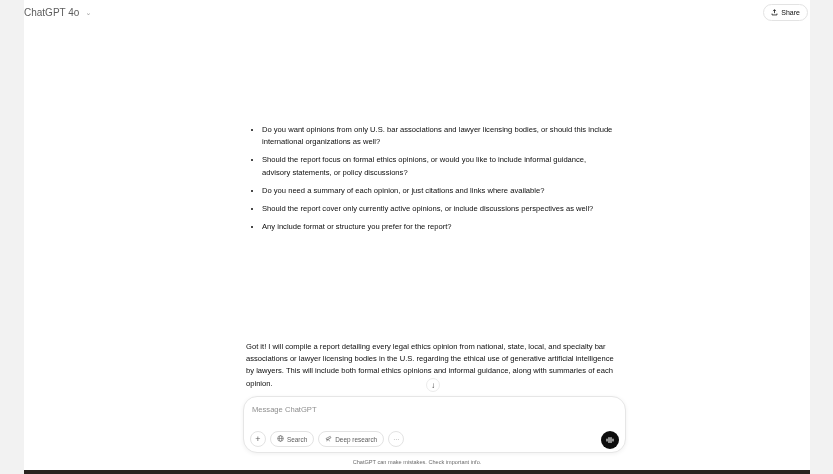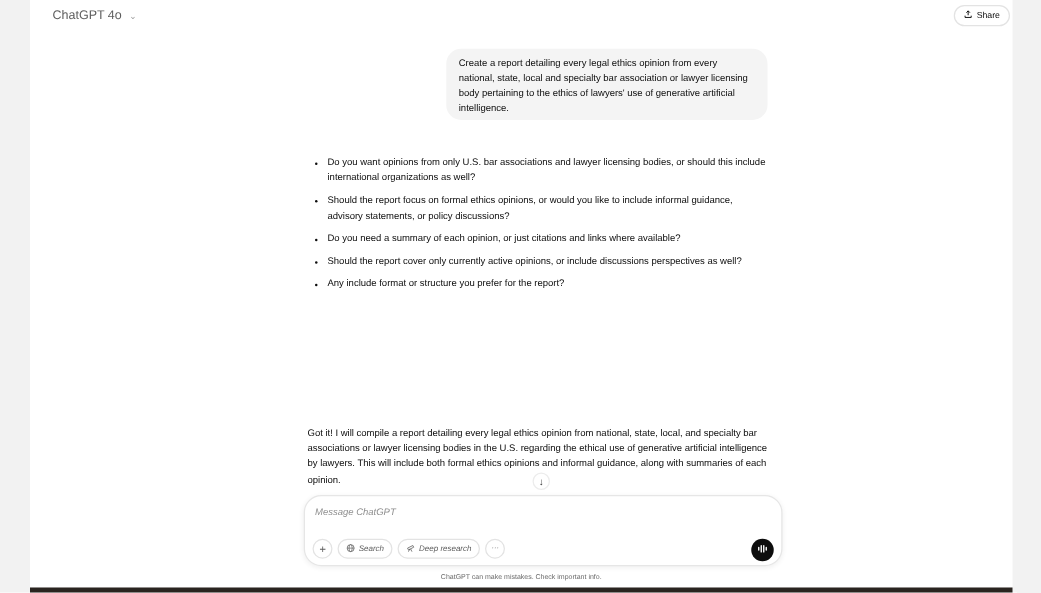--- a/index.html
+++ b/index.html
@@ -14,21 +14,21 @@
     background:#ffffff;
   }
   .bottom-strip {
     position:absolute; left:24px; top:470px; width:786px; height:4px;
     background:#2a2420;
   }
   .header {
     position:absolute; left:0; top:0; width:786px; height:28px;
   }
   .model-selector {
-    position:absolute; left:18px; top:7px; font-size:10px; color:#5d5d5d;
+    position:absolute; left:0; top:7px; font-size:10px; color:#5d5d5d;
     display:flex; align-items:center; gap:4px; cursor:pointer;
   }
   .model-selector .chev { font-size:7px; color:#9b9b9b; margin-left:2px; }
   .share-btn {
     position:absolute; right:2px; top:4px; height:17px;
     border:1px solid #e3e3e3; border-radius:10px; padding:0 7px;
     display:flex; align-items:center; gap:3px; font-size:7px; color:#0d0d0d;
     background:#fff; box-sizing:border-box;
   }
   .share-btn svg { width:7px; height:7px; }
@@ -49,21 +49,21 @@
   .scroll-down {
     position:absolute; left:402px; top:378px; width:14px; height:14px;
     border-radius:50%; background:#fff; border:1px solid #ececec;
     display:flex; align-items:center; justify-content:center;
     font-size:8px; color:#333; box-sizing:border-box;
   }
 
   .composer {
     position:absolute; left:219px; top:396px; width:383px; height:57px;
     border:1px solid #e6e6e6; border-radius:14px; background:#fff;
-    box-shadow:0 1px 4px rgba(0,0,0,0.06); box-sizing:border-box;font-style:italic;
+    box-shadow:0 1px 4px rgba(0,0,0,0.06); box-sizing:border-box;
   }
   .composer .placeholder {
     position:absolute; left:8px; top:8px; font-size:7.6px; color:#8f8f8f;
   }
   .composer .tools {
     position:absolute; left:6px; top:34px; display:flex; gap:4px; align-items:center;
   }
   .pill {
     height:16px; border:1px solid #e3e3e3; border-radius:9px; box-sizing:border-box;
     display:flex; align-items:center; gap:3px; padding:0 6px; font-size:6.4px; color:#5d5d5d;
@@ -93,23 +93,20 @@
     <div class="share-btn">
       <span>
         <svg viewBox="0 0 10 10">
             <path d="M5 1v5M3 3l2-2 2 2M1.5 6.5v2h7v-2" stroke="#0d0d0d" stroke-width="1.1" fill="none"></path>
           </svg>
       </span>
       <span>Share</span>
     </div>
   </div>
 
-  <div class="user-bubble" style="left:333px; top:39px; width:257px; height:57px;">
-    <span>Create a report detailing every legal ethics opinion from every national, state, local and specialty bar association or lawyer licensing body pertaining to the ethics of lawyers' use of generative artificial intelligence.</span>
-  </div>
 
   <div class="assistant" style="top:118px;">
     <ul>
       <li>Do you want opinions from only U.S. bar associations and lawyer licensing bodies, or should this include international organizations as well?</li>
       <li>Should the report focus on formal ethics opinions, or would you like to include informal guidance, advisory statements, or policy discussions?</li>
       <li>Do you need a summary of each opinion, or just citations and links where available?</li>
       <li>Should the report cover only currently active opinions, or include discussions perspectives as well?</li>
       <li>Any include format or structure you prefer for the report?</li>
     </ul>
   </div>

